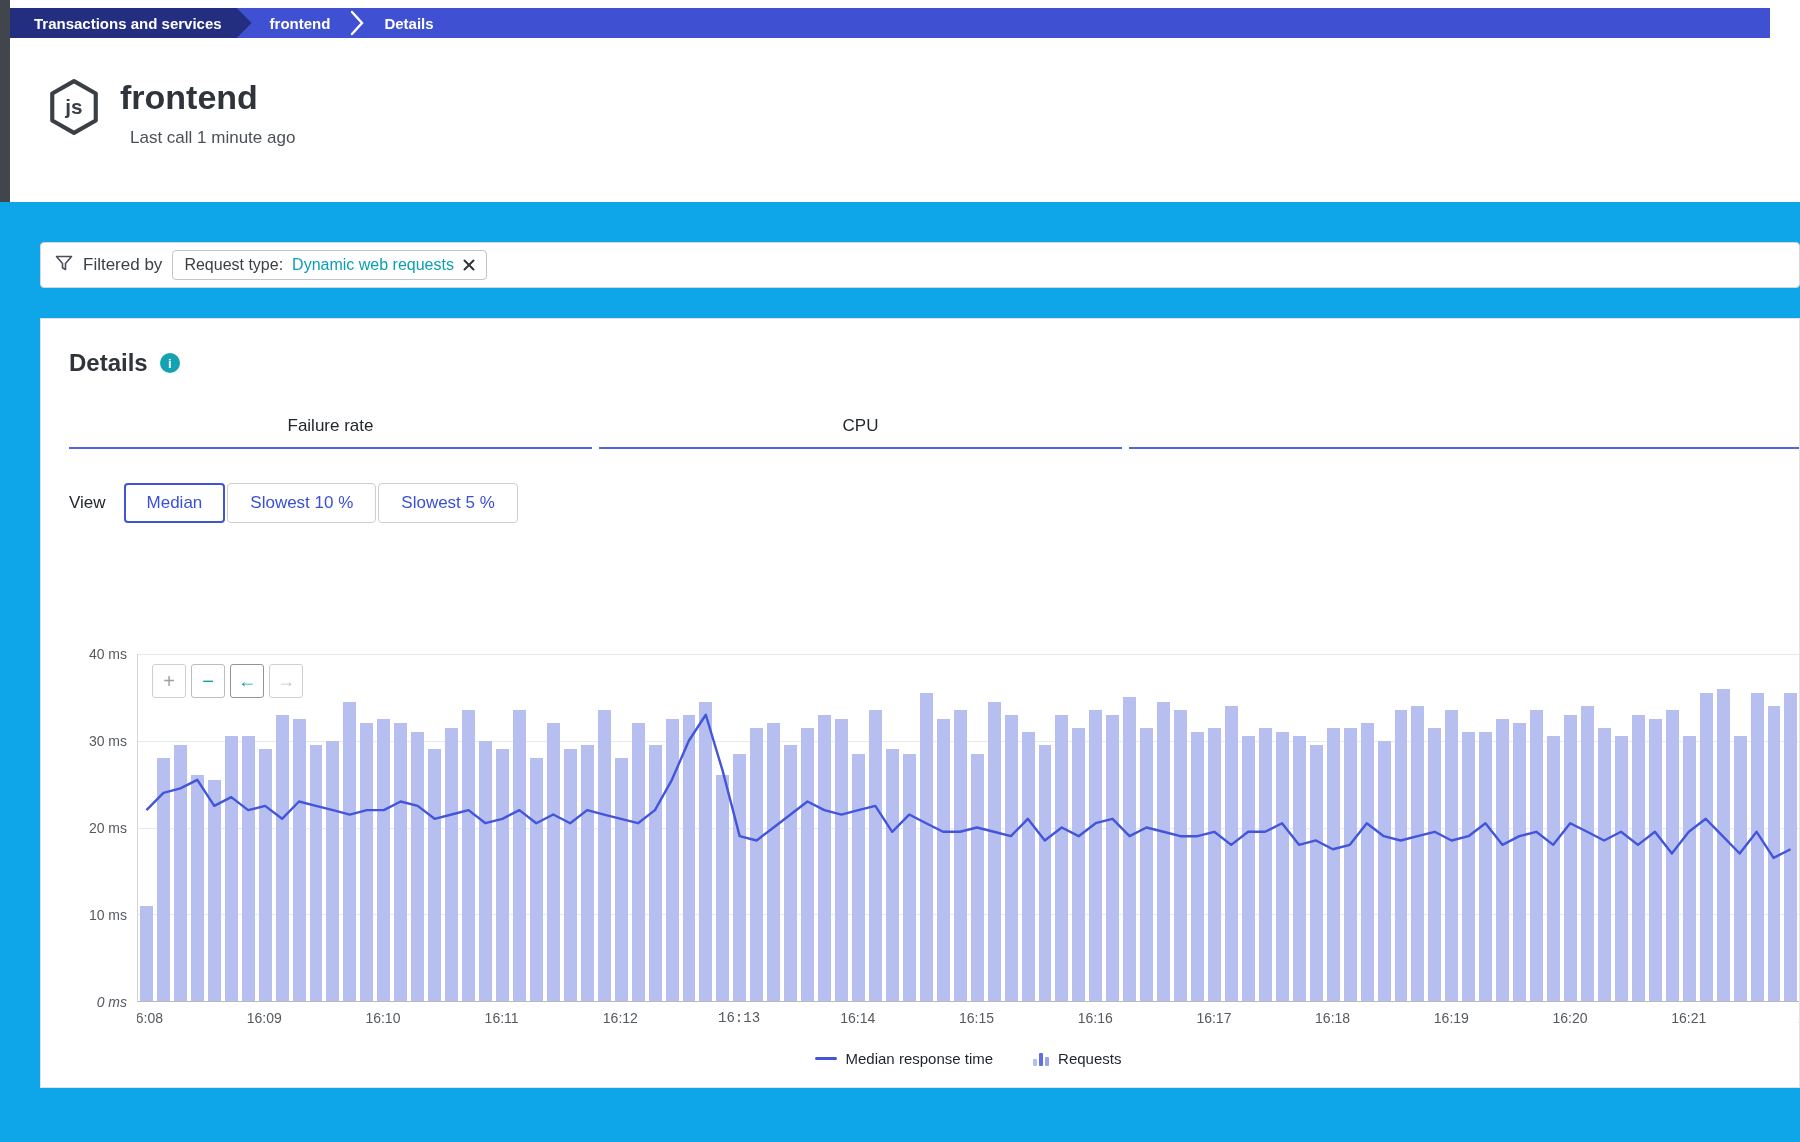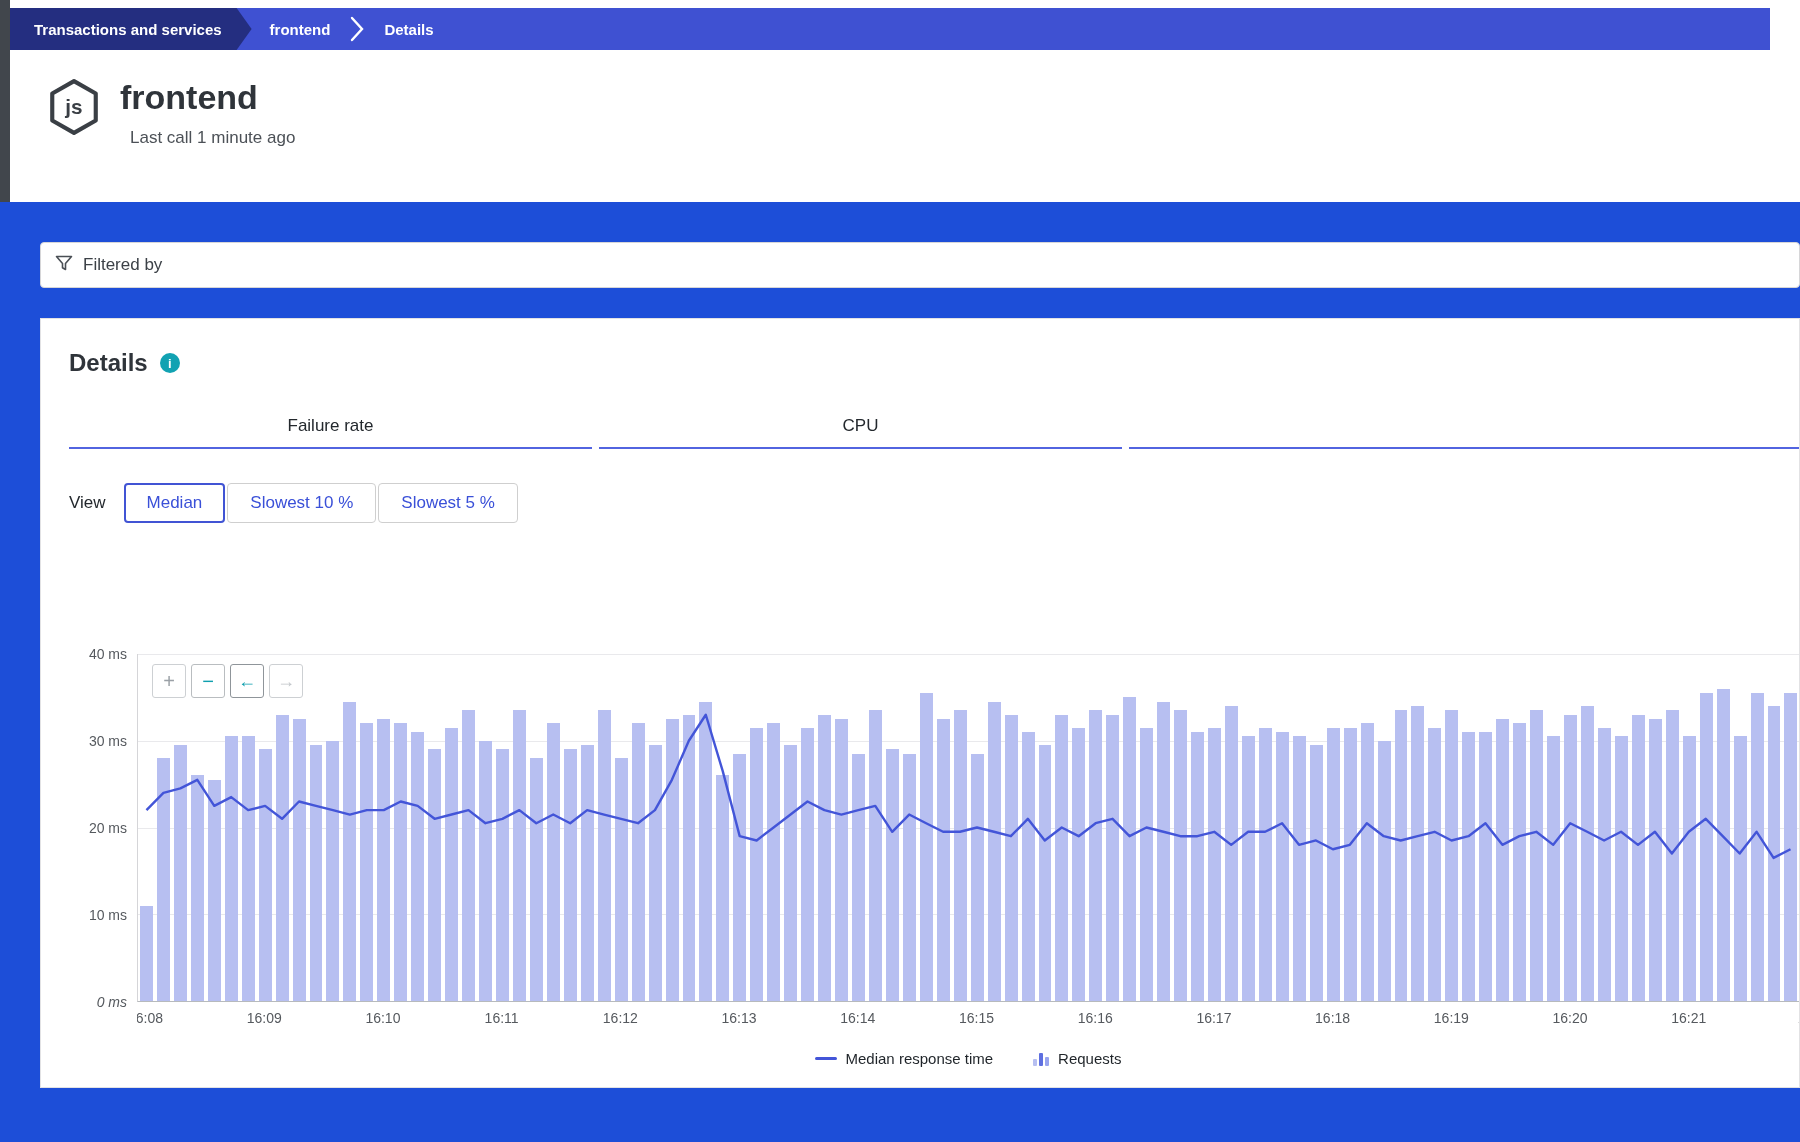--- a/index.html
+++ b/index.html
@@ -3,37 +3,37 @@
 <meta charset="utf-8">
 <style>
   * { box-sizing: border-box; margin: 0; padding: 0; }
   html,body { width:1800px; height:1142px; overflow:hidden; }
   body { font-family:"Liberation Sans", sans-serif; background:#fff; position:relative; color:#33383e; }
 
   
   .left-strip { position:absolute; left:0; top:0; width:10px; height:202px; background:#41464c; }
 
   
-  .topbar { position:absolute; left:10px; top:8px; right:30px; height:42px; background:#3f51d2;
+  .topbar { position:absolute; left:10px; top:8px; right:30px; height:30px; background:#3f51d2;
             display:flex; align-items:stretch; }
   .crumb-first { background:#242e80; color:#fff; font-size:15px; font-weight:700;
                  display:flex; align-items:center; padding:0 30px 0 24px;
                  clip-path:polygon(0 0, calc(100% - 15px) 0, 100% 50%, calc(100% - 15px) 100%, 0 100%); }
   .crumb { color:#fff; font-size:15px; font-weight:700; display:flex; align-items:center; padding:0 18px; cursor:pointer; }
   .crumb-sep { display:flex; align-items:center; padding:0 2px; }
 
   
   .service-header { position:absolute; left:10px; top:50px; right:0; height:180px; background:#fff;
                     border-bottom:2px solid #8a96e4; }
   .svc-icon { position:absolute; left:38px; top:28px; }
   .svc-title { position:absolute; left:110px; top:28px; font-size:34px; font-weight:700; color:#2f343a; }
   .svc-sub { position:absolute; left:120px; top:78px; font-size:17px; color:#4c5157; }
 
   
-  .lower { position:absolute; left:0; top:202px; right:0; bottom:0; background:#1d4ed8; }
+  .lower { position:absolute; left:0; top:202px; right:0; bottom:0; background:#0ea5e9; }
 
   
   .filterbar { position:absolute; left:40px; right:0; top:40px; height:46px; background:#fff;
                border:1px solid #d6d6d8; border-radius:4px; display:flex; align-items:center;
                padding:0 14px; gap:10px; }
   .filter-label { font-size:17px; color:#3c4147; }
   .chip { display:inline-flex; align-items:center; gap:9px; border:1px solid #c2c4c6; border-radius:4px;
           background:#fff; padding:5px 11px; font-size:16px; }
   .chip .key { color:#3c4147; }
   .chip .val { color:#0a9fb2; }
@@ -129,20 +129,29 @@
 
 <div class="lower">
 
   <div class="filterbar">
     <span>
       <svg width="18" height="16" viewBox="0 0 18 16">
           <path d="M1.5 1.5 h15 l-6 7 v6 l-3 -1.8 v-4.2 Z" fill="none" stroke="#4a4f55" stroke-width="1.6" stroke-linejoin="round"></path>
         </svg>
     </span>
     <span class="filter-label">Filtered by</span>
+    <span class="chip">
+      <span class="key">Request type:</span>
+      <span class="val">Dynamic web requests</span>
+      <span class="x">
+        <svg width="12" height="12" viewBox="0 0 12 12">
+            <path d="M1.5 1.5 L10.5 10.5 M10.5 1.5 L1.5 10.5" stroke="#2f343a" stroke-width="2" stroke-linecap="round"></path>
+          </svg>
+      </span>
+    </span>
   </div>
 
   <div class="card">
 
     <div class="card-title-row">
       <span class="card-title">Details</span>
       <span class="info-icon">i</span>
     </div>
 
     <div class="tabs">
@@ -293,21 +302,21 @@
           <button class="ctrl-btn fwd">→</button>
         </div>
       </div>
 
       <div class="xlabels">
           <div class="xlab" style="left: 0.510204%;">16:08</div>
           <div class="xlab" style="left: 7.65306%;">16:09</div>
           <div class="xlab" style="left: 14.7959%;">16:10</div>
           <div class="xlab" style="left: 21.9388%;">16:11</div>
           <div class="xlab" style="left: 29.0816%;">16:12</div>
-          <div class="xlab" style="left: 36.2245%;">16:13</div>
+          <div class="xlab" style="left: 36.2245%; font-family: Liberation Mono, monospace;">16:13</div>
           <div class="xlab" style="left: 43.3673%; text-align: right;">16:14</div>
           <div class="xlab" style="left: 50.5102%;">16:15</div>
           <div class="xlab" style="left: 57.6531%;">16:16</div>
           <div class="xlab" style="left: 64.7959%;">16:17</div>
           <div class="xlab" style="left: 71.9388%;">16:18</div>
           <div class="xlab" style="left: 79.0816%;">16:19</div>
           <div class="xlab" style="left: 86.2245%;">16:20</div>
           <div class="xlab" style="left: 93.3673%;">16:21</div>
           <div class="xlab" style="left: 100.4%;">16</div>
         </div>

